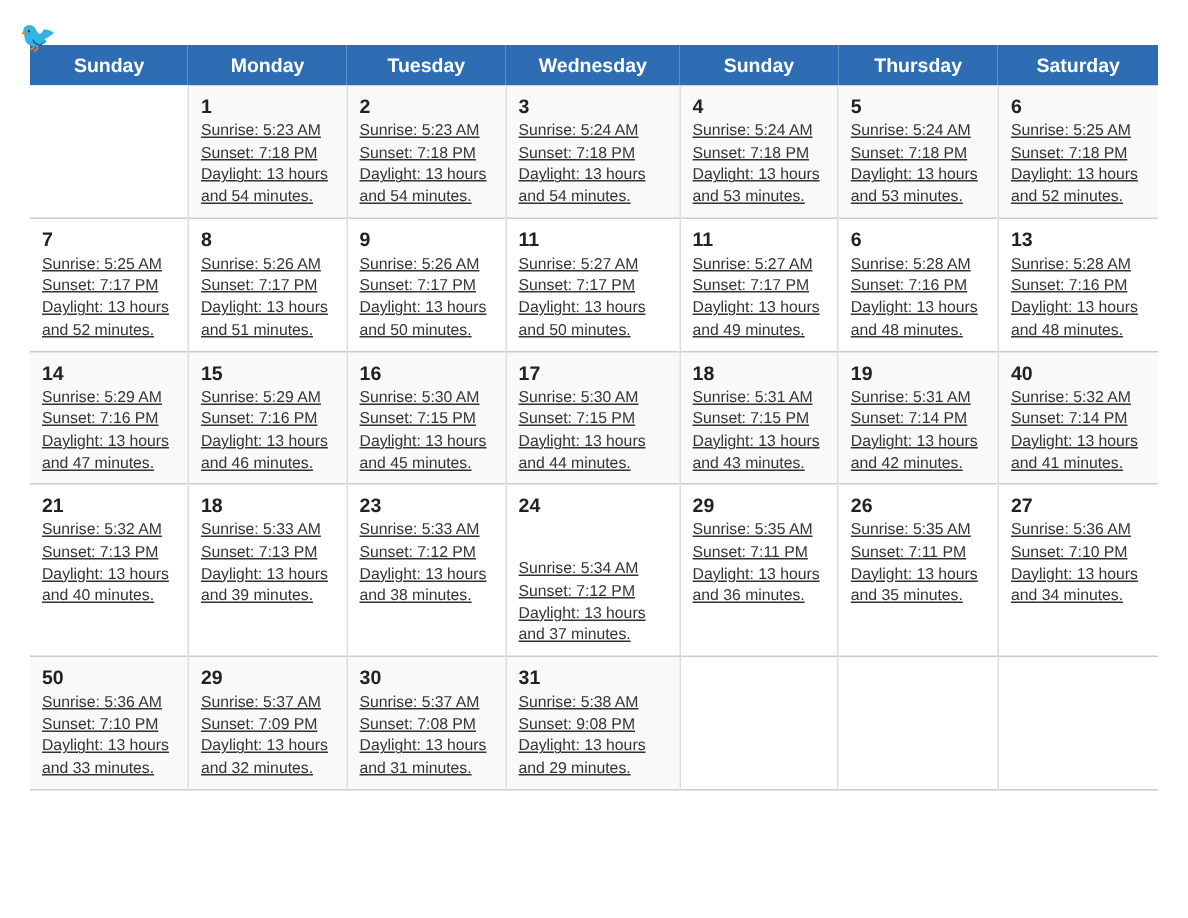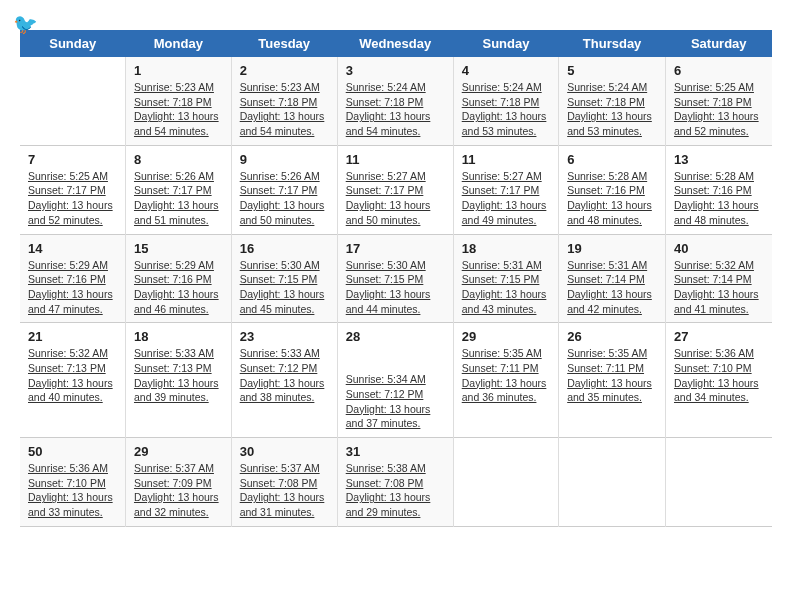--- a/index.html
+++ b/index.html
@@ -279,21 +279,21 @@
 and 39 minutes.</div>
         </td>
         <td>
           <span class="day-num">23</span>
           <div class="day-info" style="white-space: pre-line;">Sunrise: 5:33 AM
 Sunset: 7:12 PM
 Daylight: 13 hours
 and 38 minutes.</div>
         </td>
         <td>
-          <span class="day-num">28</span>
+          <span class="day-num">24</span>
           <div class="day-info" style="white-space: pre-line; margin-top: 28px;">Sunrise: 5:34 AM
 Sunset: 7:12 PM
 Daylight: 13 hours
 and 37 minutes.</div>
         </td>
         <td>
           <span class="day-num">29</span>
           <div class="day-info" style="white-space: pre-line;">Sunrise: 5:35 AM
 Sunset: 7:11 PM
 Daylight: 13 hours
@@ -332,21 +332,21 @@
         <td>
           <span class="day-num">30</span>
           <div class="day-info" style="white-space: pre-line;">Sunrise: 5:37 AM
 Sunset: 7:08 PM
 Daylight: 13 hours
 and 31 minutes.</div>
         </td>
         <td>
           <span class="day-num">31</span>
           <div class="day-info" style="white-space: pre-line;">Sunrise: 5:38 AM
-Sunset: 7:08 PM
+Sunset: 9:08 PM
 Daylight: 13 hours
 and 29 minutes.</div>
         </td>
         <td class="empty-cell"></td>
         <td class="empty-cell"></td>
         <td class="empty-cell"></td>
       </tr>
     </tbody>
 </table>
 

